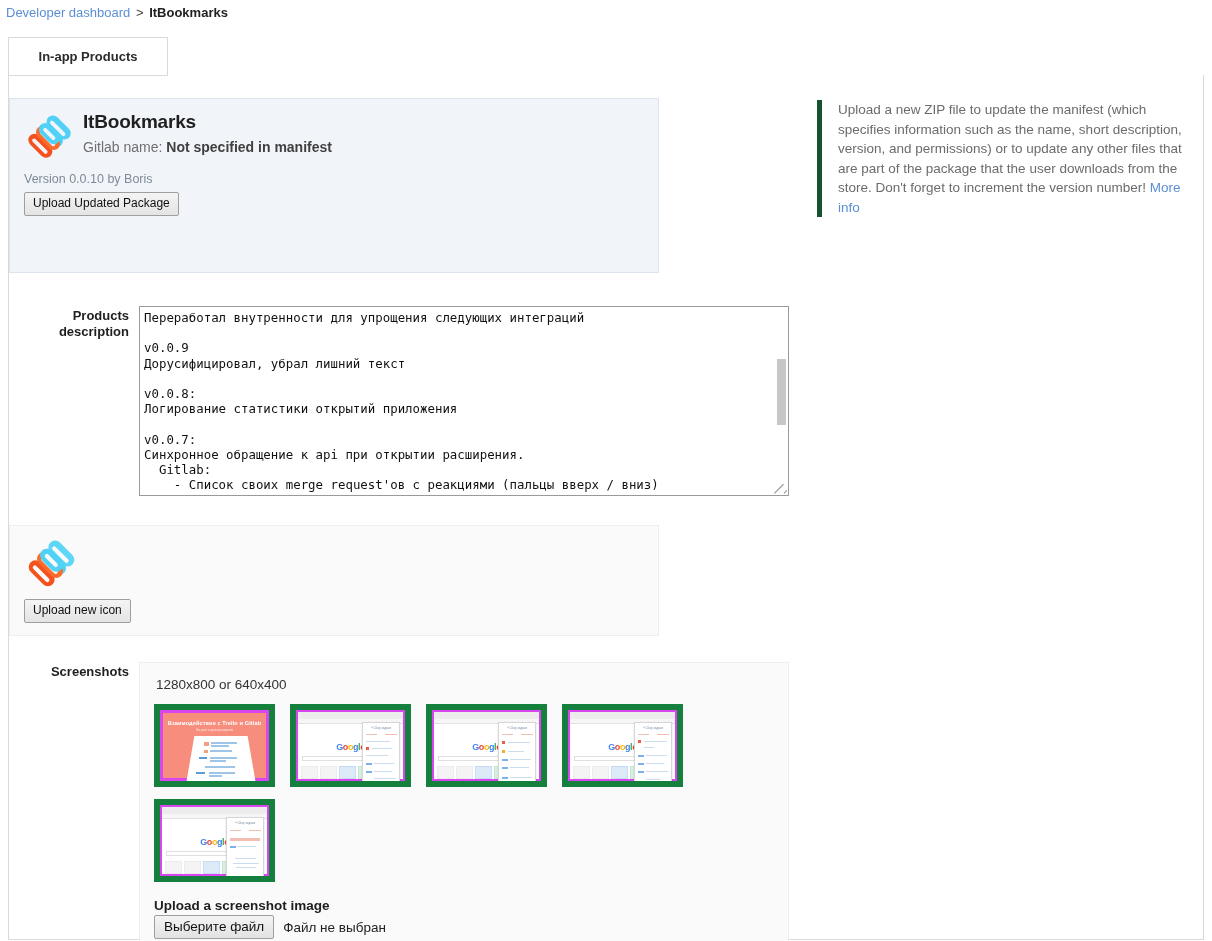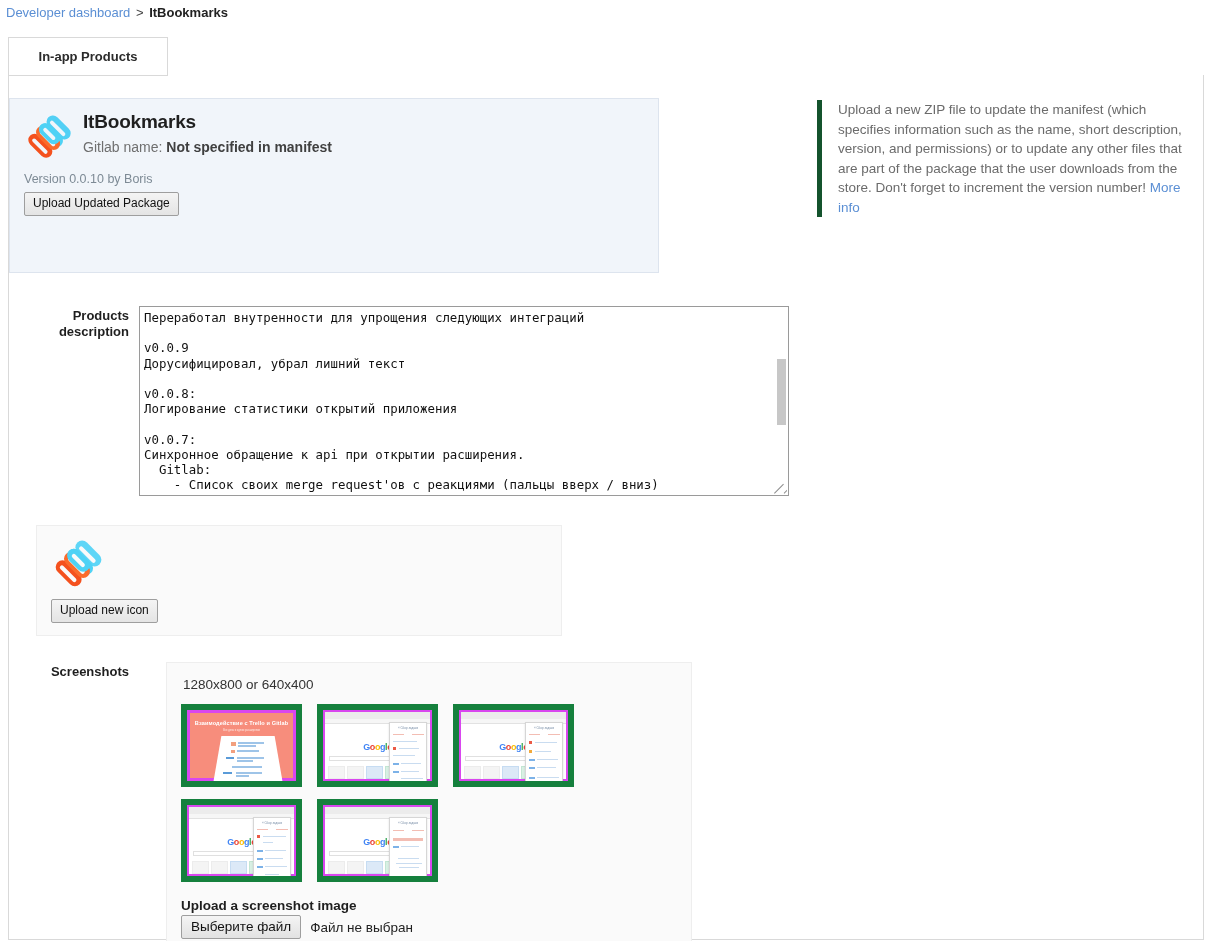--- a/index.html
+++ b/index.html
@@ -191,25 +191,24 @@
   .ta-resize i {
     position: absolute;
     background: #8c8c8c;
     height: 1px;
     transform-origin: 0 0;
     right: 0;
   }
 
   
   .panel-gray {
-    width: 526px;
+    width: 650px;
     background: #fafafa;
     border: 1px solid #eeeeee;
     padding: 12px 14px;
-    margin-left: 27px;
   }
   .icon-big { width: 54px; height: 56px; }
 
   
   .ss-dims {
     font-size: 13.5px;
     color: #333;
     padding: 2px 0 12px 2px;
   }
   .ss-grid { display: flex; flex-wrap: wrap; gap: 12px 15px; }

